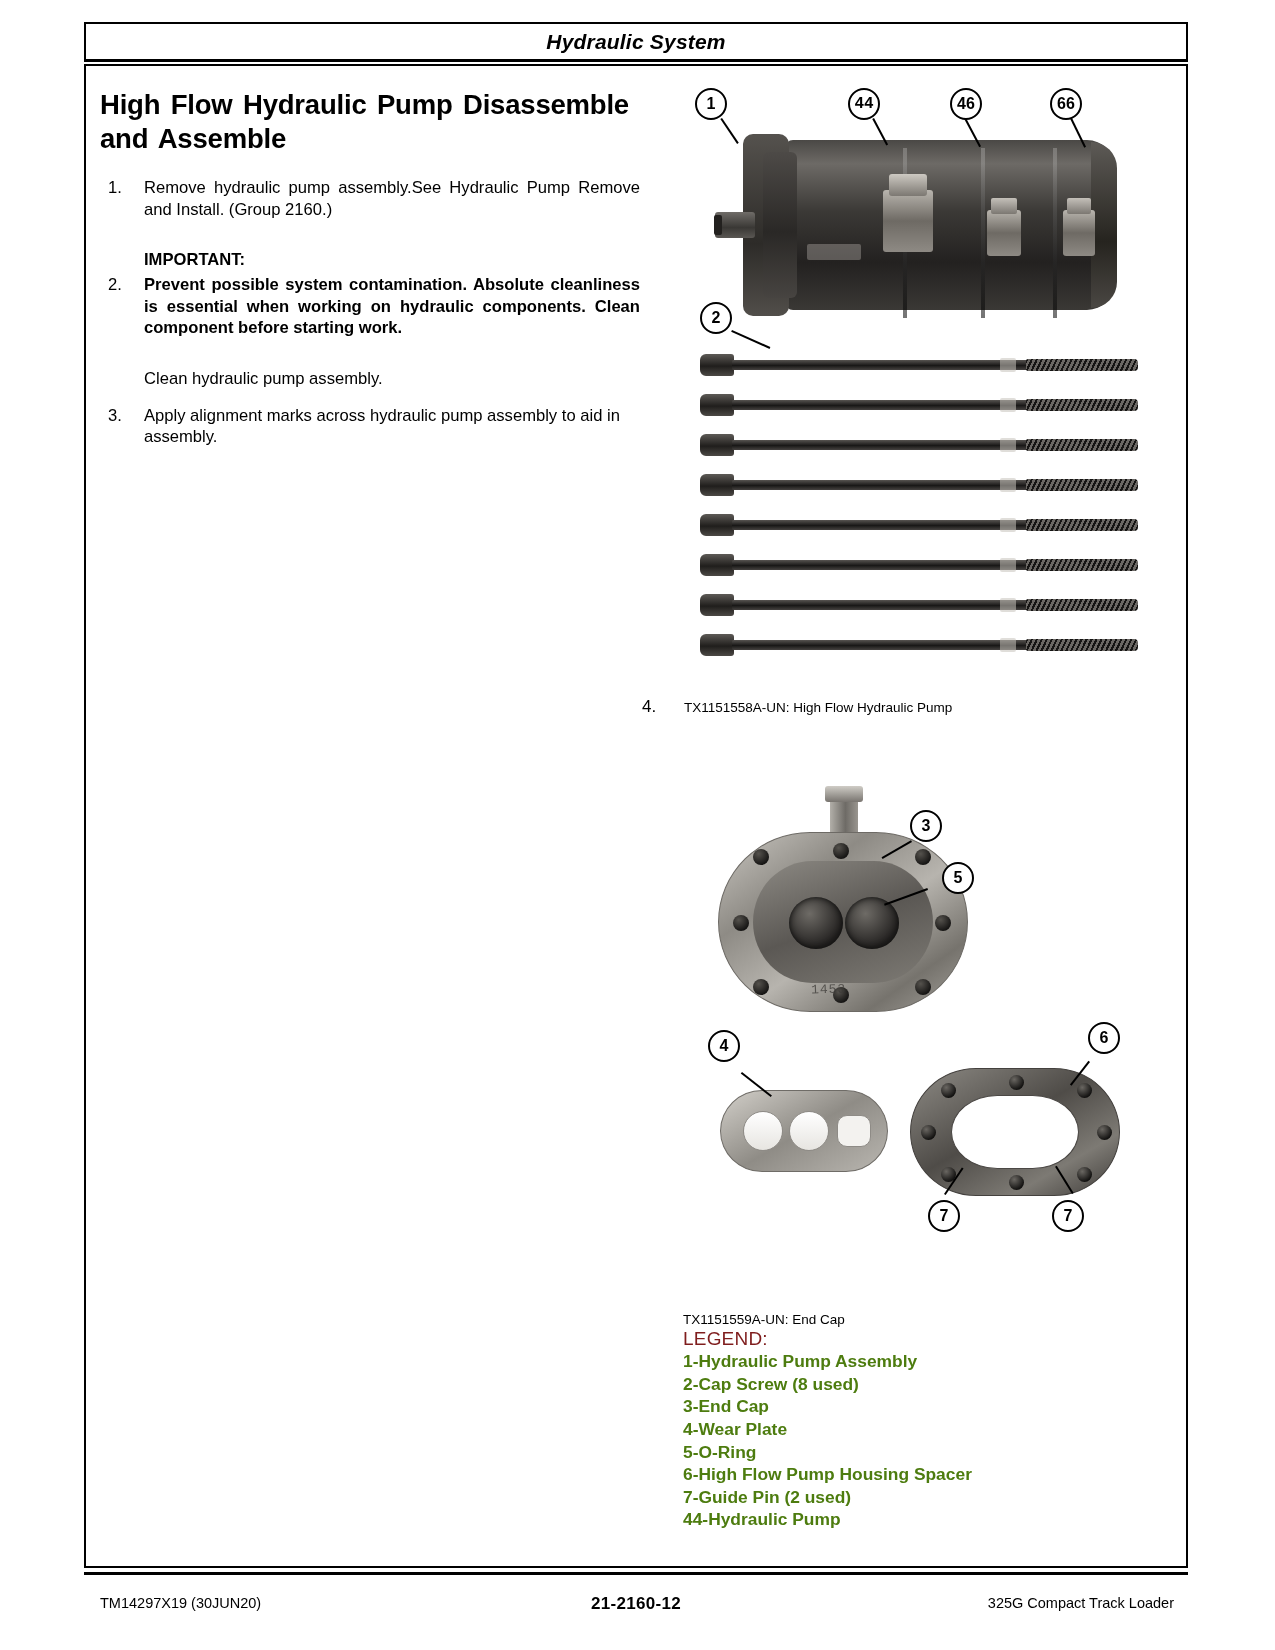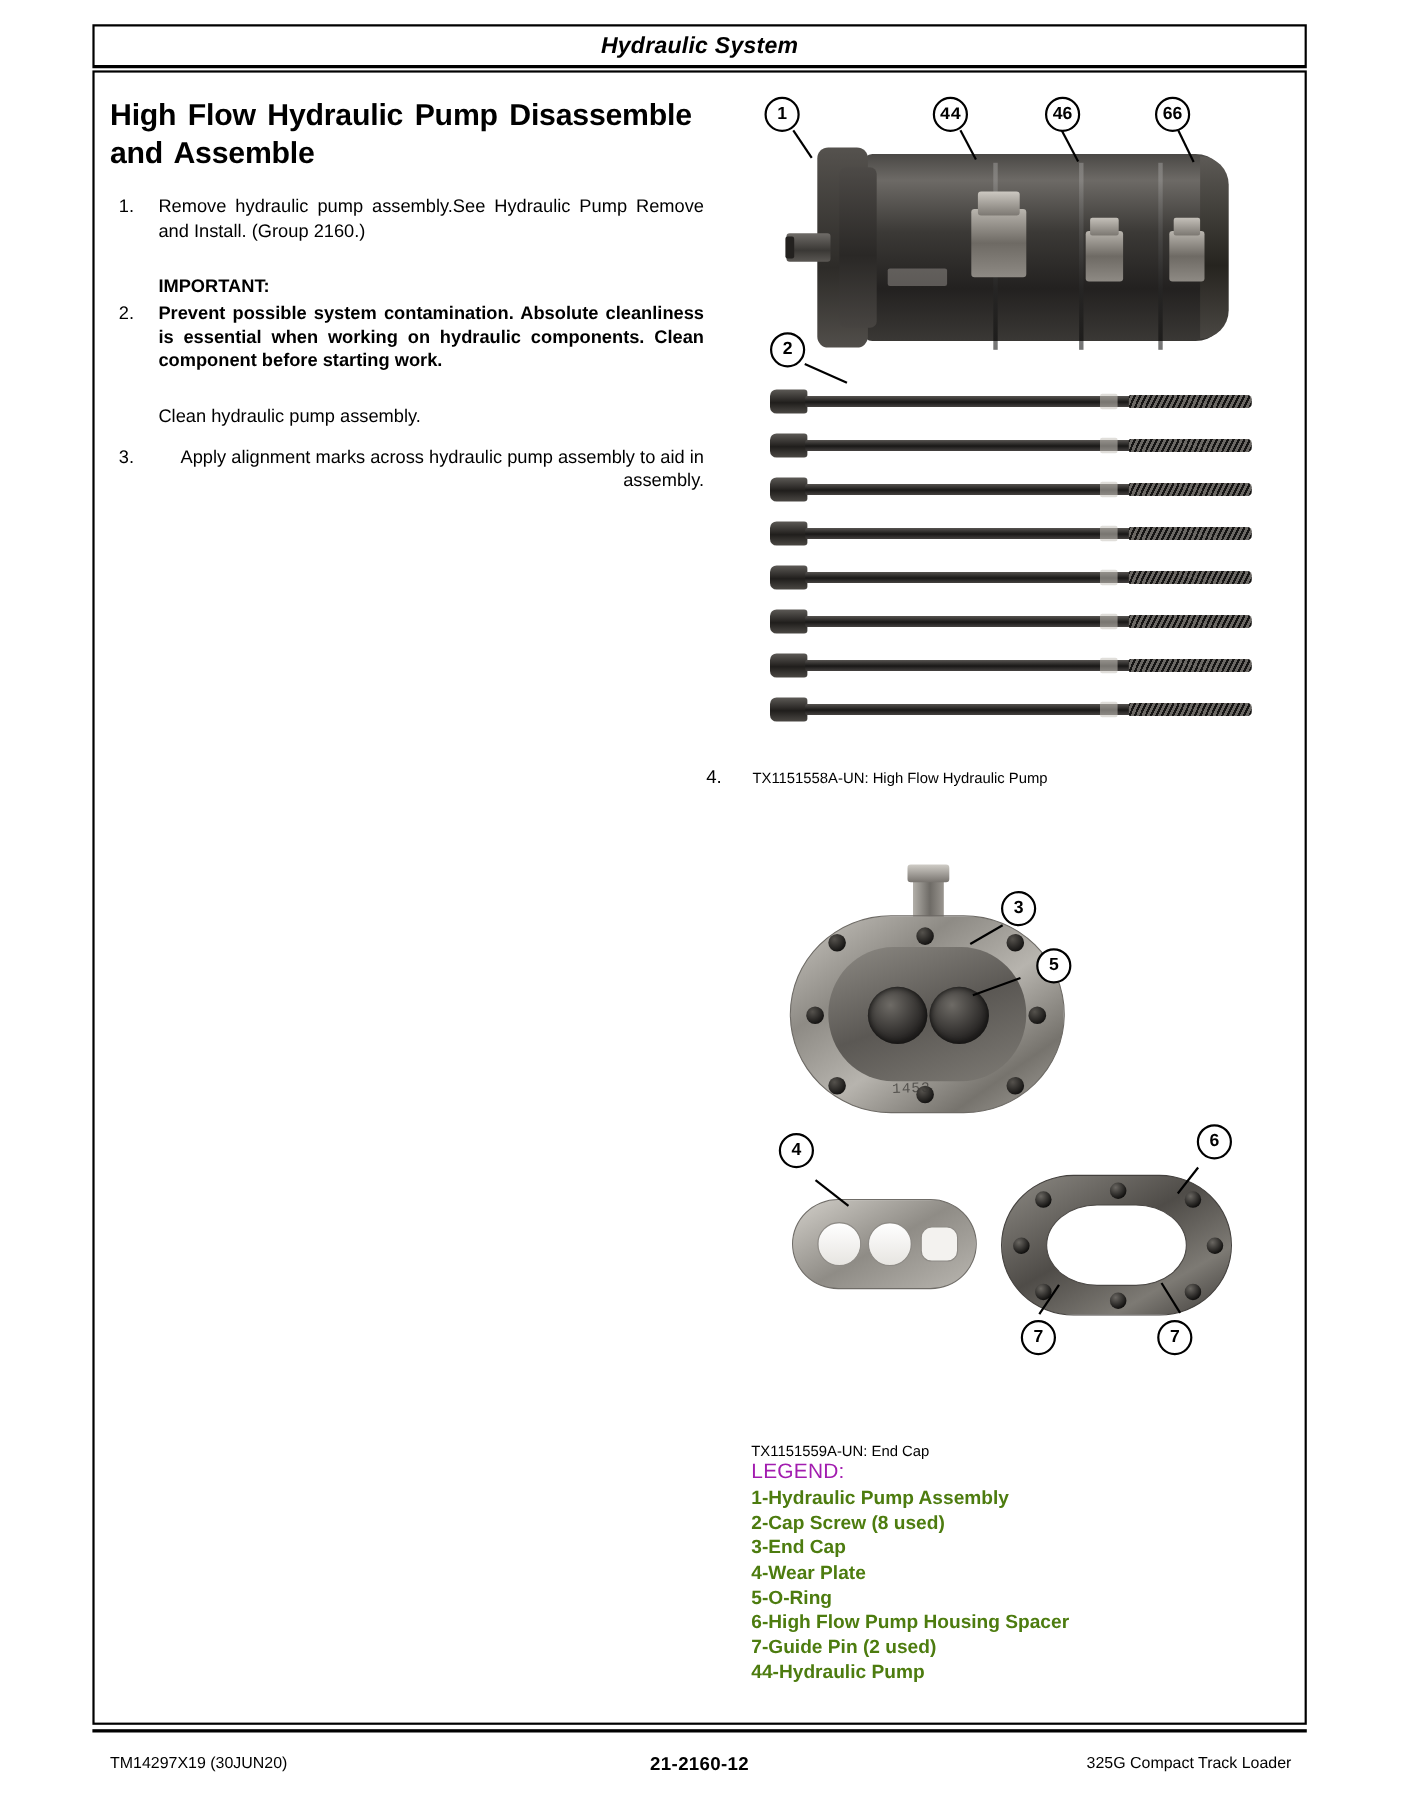--- a/index.html
+++ b/index.html
@@ -71,21 +71,21 @@
   }
   .lead { position:absolute; background:#000; transform-origin: 0 0; z-index:15; }
 
   .cap-row { position:absolute; font-size:13.5px; }
   .cap-row .cnum { position:absolute; left:0; top:-3px; font-size:17px; font-weight:normal; }
   .cap-row .ctxt { position:absolute; left:42px; top:0; white-space:nowrap; }
 
   
   .legend { position:absolute; left:683px; top:1312px; width:480px; }
   .legend .src { font-size:13.5px; color:#000; margin-bottom:1px; }
-  .legend .ltitle { font-size:19px; font-weight:normal; color:#a21caf; letter-spacing:0.2px; }
+  .legend .ltitle { font-size:19px; font-weight:normal; color:#7f1d1d; letter-spacing:0.2px; }
   .legend .litem { font-size:17.4px; font-weight:bold; color:#4d7c0f; line-height:1.30; white-space:nowrap;}
 
   
   .fig1 { position:absolute; left:0px; top:0px; width:520px; height:620px; }
 
   .pump { position:absolute; left:55px; top:62px; width:410px; height:200px; }
   .pump-barrel {
     position:absolute; left:70px; top:8px; width:330px; height:170px;
     background:linear-gradient(to bottom,#4a4845 0%, #6d6a66 14%, #3b3936 42%, #232120 72%, #3a3835 100%);
     border-radius:8px 28px 28px 8px;
@@ -264,21 +264,21 @@
 
       <li class="step bold" style="margin-top:4px;">
         <span class="num">2.</span>
         <span class="txt">Prevent possible system contamination. Absolute cleanliness is essential when working on hydraulic components. Clean component before starting work.</span>
       </li>
 
       <div class="plain-line">Clean hydraulic pump assembly.</div>
 
       <li class="step" style="margin-top:16px;">
         <span class="num">3.</span>
-        <span class="txt" style="text-align:right;">Apply alignment marks across hydraulic pump assembly to aid in assembly.</span>
+        <span class="txt" style="text-align:left;">Apply alignment marks across hydraulic pump assembly to aid in assembly.</span>
       </li>
 
     </ol>
   </div>
 
   <div class="col-right">
 
     <div class="fig1">
 
       <div class="lead" style="left:62px; top:48px; width:30px; height:2px; transform:rotate(56deg);"></div>

